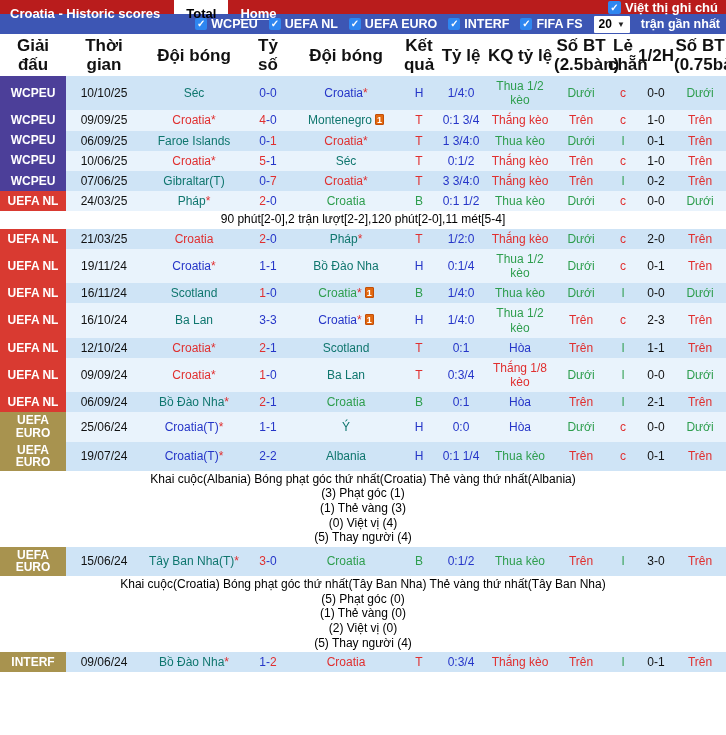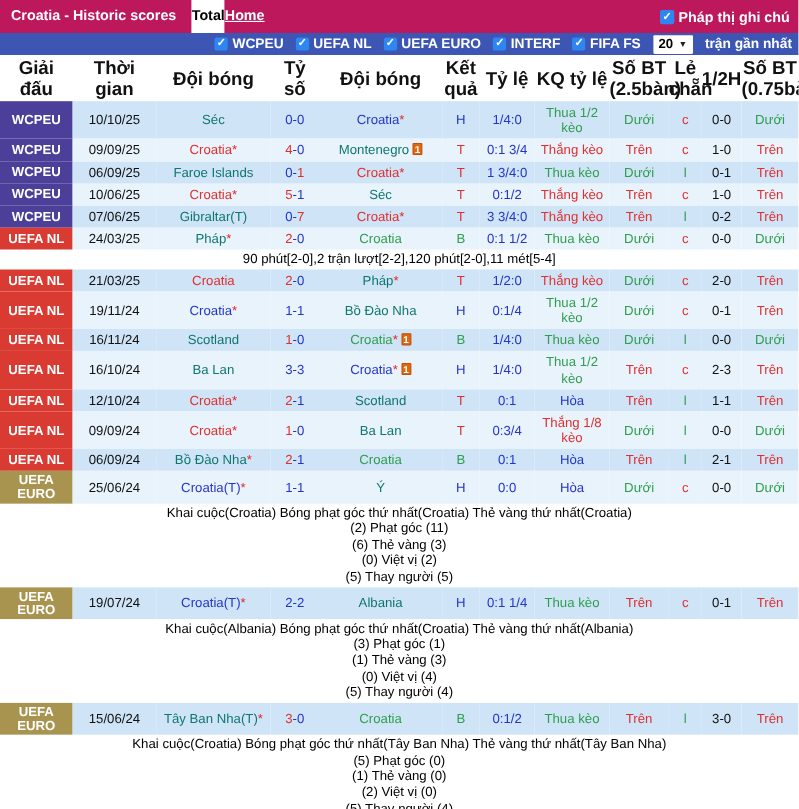--- a/index.html
+++ b/index.html
@@ -1,22 +1,22 @@
 <!DOCTYPE html>
 <html><head>
 <meta charset="utf-8">
 <style>
   * { box-sizing: border-box; margin: 0; padding: 0; }
   body { background: #fff; }
   .app { width: 726px; font-family: "Liberation Sans", sans-serif; font-size: 12px; color: #111; }
 
   
-  .titlebar { display: flex; align-items: stretch; height: 30px; background: #be185d; color: #fff; font-weight: bold; font-size: 13px; }
+  .titlebar { display: flex; align-items: stretch; height: 14px; background: #b91c1c; color: #fff; font-weight: bold; font-size: 13px; }
   .titlebar .title { line-height: 27px; padding: 0 14px 0 10px; }
-  .tab { line-height: 27px; padding: 0 0; cursor: pointer; }
+  .tab { line-height: 27px; padding: 0 12px; cursor: pointer; }
   .tab.active { background: #fff; color: #000; }
   .tab.link { text-decoration: underline; }
   .titlebar .spacer { flex: 1; }
   .note-toggle { display: flex; align-items: center; gap: 4px; padding-right: 8px; }
 
   .checkbox { display: inline-block; width: 13px; height: 13px; background: #2e86f0; border-radius: 2px; color: #fff; font-size: 10px; font-weight: bold; line-height: 13px; text-align: center; }
 
   
   .filterbar { display: flex; align-items: center; justify-content: flex-end; gap: 11px; height: 20px; background: #3d56b4; color: #fff; font-weight: bold; font-size: 12.5px; padding-right: 6px; }
   .filter-item { display: flex; align-items: center; gap: 4px; cursor: pointer; }
@@ -47,21 +47,21 @@
 
 <div class="app">
 
   <div class="titlebar">
     <span class="title">Croatia - Historic scores</span>
     <span class="tab active">Total</span>
     <span class="tab link">Home</span>
     <span class="spacer"></span>
     <span class="note-toggle">
       <span class="checkbox">✓</span>
-      <span>Pháp thị ghi chú</span>
+      <span>Việt thị ghi chú</span>
     </span>
   </div>
 
   <div class="filterbar">
     <span id="filter-items" style="display:flex;gap:11px;">
         <span class="filter-item">
           <span class="checkbox">✓</span>
           <span>WCPEU</span>
         </span>
         <span class="filter-item">
@@ -314,29 +314,20 @@
     <td><span class="c-blue">1</span><span class="c-blue">-</span><span class="c-blue">1</span></td>
     <td><span class="c-black">Ý</span></td>
     <td class="c-blue">H</td>
     <td class="c-blue">0:0</td>
     <td class="c-blue">Hòa</td>
     <td class="c-green">Dưới</td>
     <td class="c-red">c</td>
     <td>0-0</td>
     <td class="c-green">Dưới</td>
   </tr>
-        <tr class="note-row">
-          <td colspan="12">
-            <div>Khai cuộc(Croatia)  Bóng phạt góc thứ nhất(Croatia)  Thẻ vàng thứ nhất(Croatia)</div>
-            <div>(2) Phạt góc (11)</div>
-            <div>(6) Thẻ vàng (3)</div>
-            <div>(0) Việt vị (2)</div>
-            <div>(5) Thay người (5)</div>
-          </td>
-        </tr>
         <tr class="shade-dark">
     <td class="league-cell" style="--lg: #a8934f;">UEFA EURO</td>
     <td>19/07/24</td>
     <td><span class="c-blue">Croatia(T)</span><span class="star">*</span></td>
     <td><span class="c-blue">2</span><span class="c-blue">-</span><span class="c-blue">2</span></td>
     <td><span class="c-black">Albania</span></td>
     <td class="c-blue">H</td>
     <td class="c-blue">0:1 1/4</td>
     <td class="c-green">Thua kèo</td>
     <td class="c-red">Trên</td>

